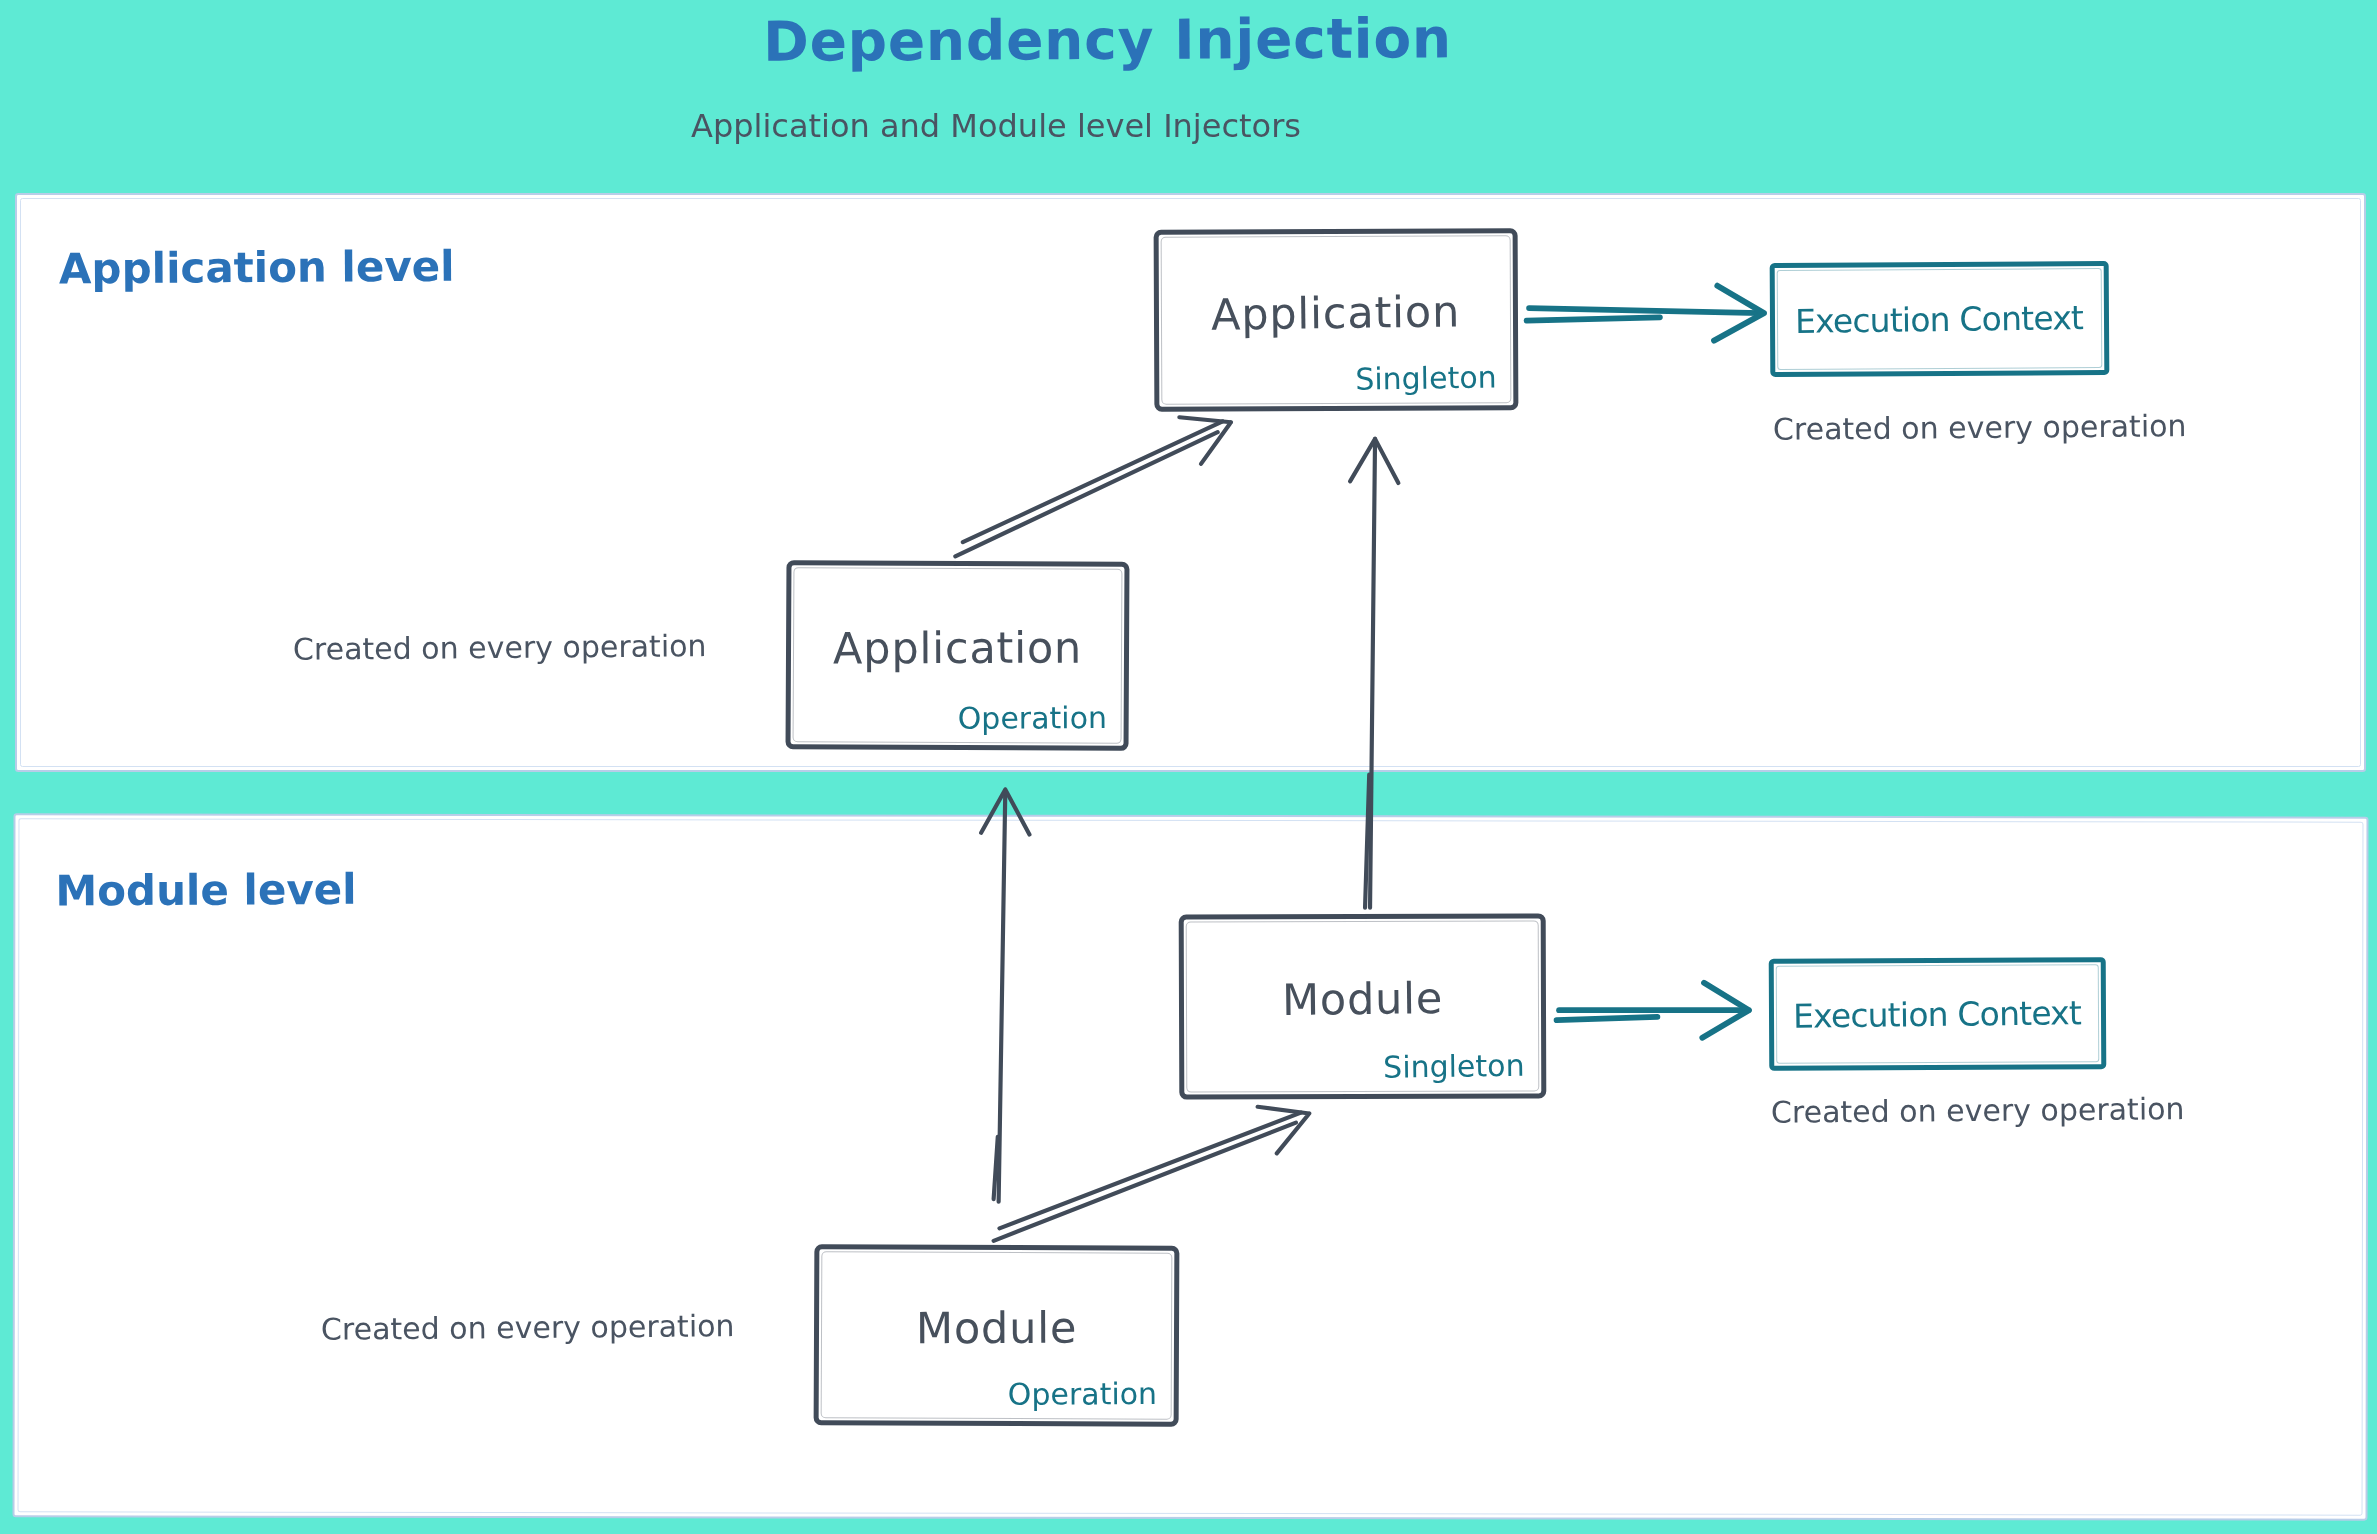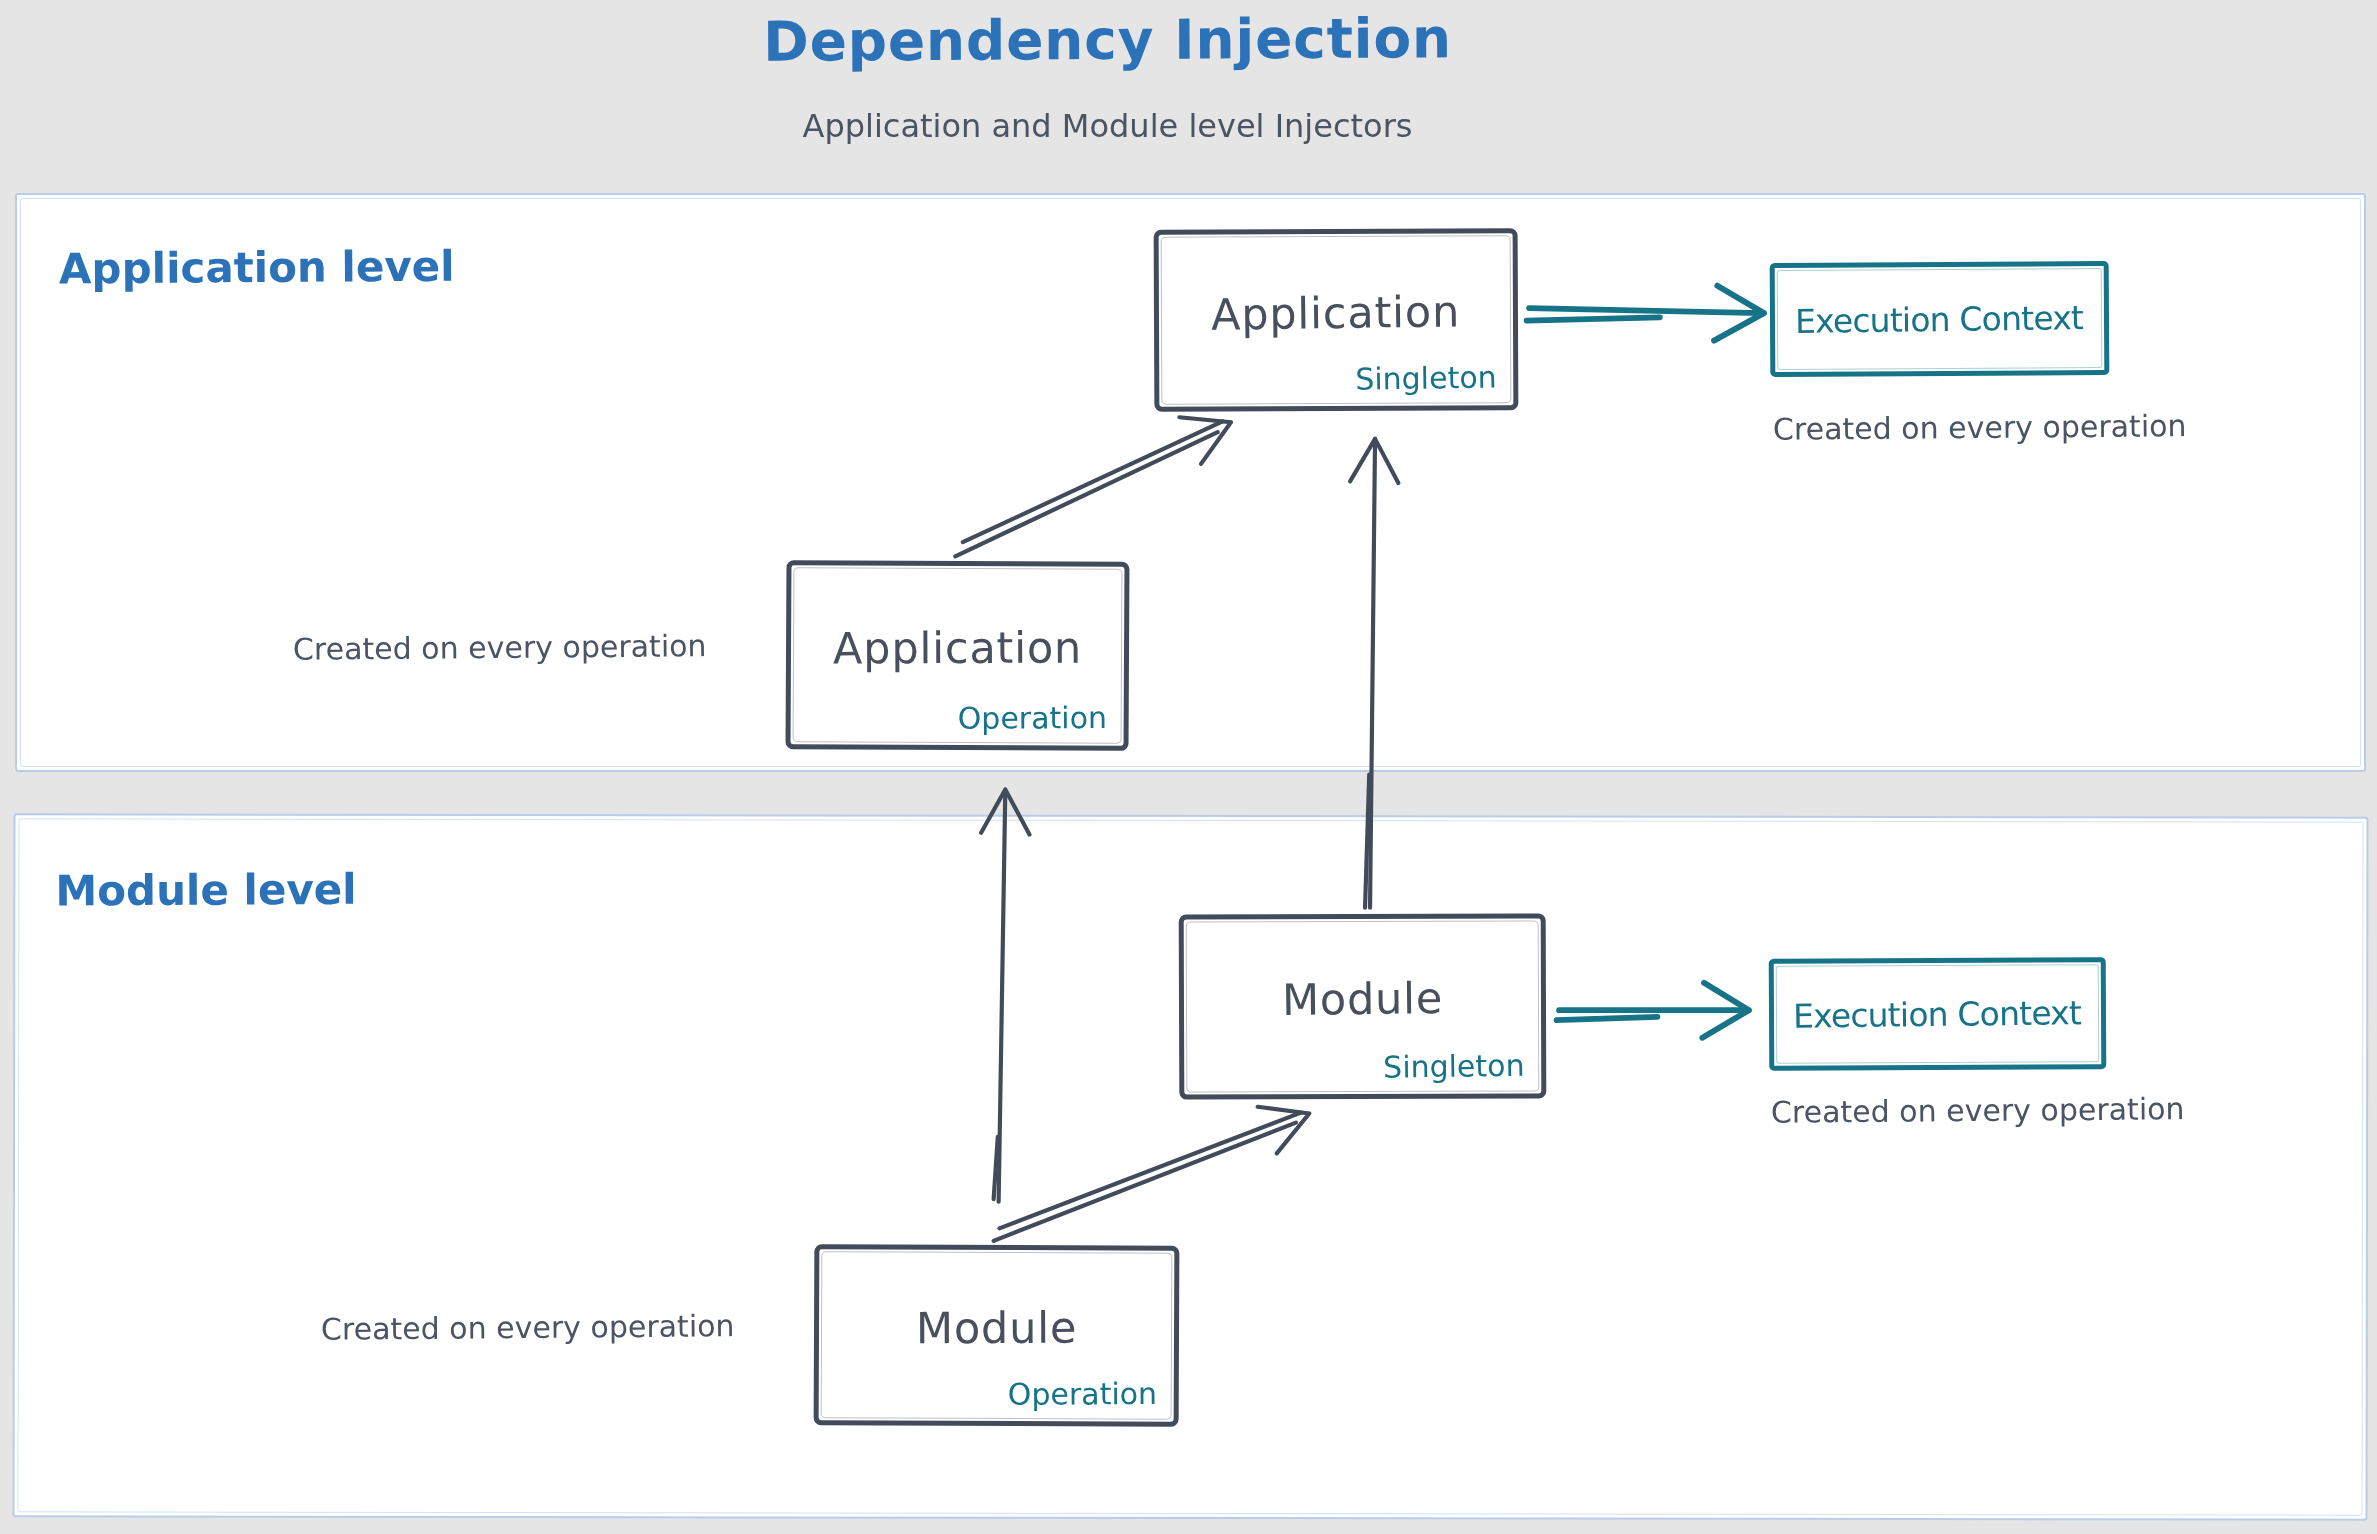--- a/index.html
+++ b/index.html
@@ -1,34 +1,33 @@
 <!DOCTYPE html>
 <html style="font-size:13.3px"><head>
 <meta charset="utf-8">
 <style>
   html,body{margin:0;padding:0;background:#ffffff;}
   .canvas{
     position:relative;
     width:2377px;height:1534px;
-    background:#e5e5e5;
+    background:#5eead4;
     font-family:"DejaVu Sans", sans-serif;
     overflow:hidden;
   }
   
   .title{
     position:absolute;left:691px;top:8.3px;width:833px;
     text-align:center;
     font-size:55px;font-weight:700;letter-spacing:0.8px;
     color:#2b72b8;
     transform:rotate(-0.3deg);
     white-space:nowrap;
   }
   .subtitle{
     position:absolute;left:691px;top:107px;width:833px;
-    text-align:center;
     font-size:32px;font-weight:400;
     color:#4a5462;
     white-space:nowrap;
   }
   
   .level{
     position:absolute;
     border:2.5px solid #b8cde8;
     border-radius:3.3px;
     background:#ffffff;

